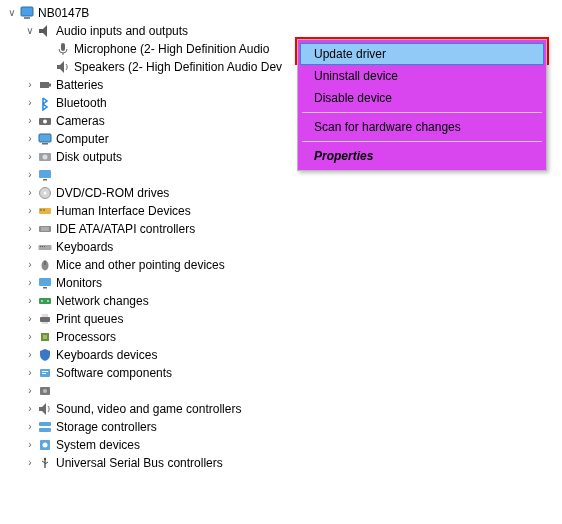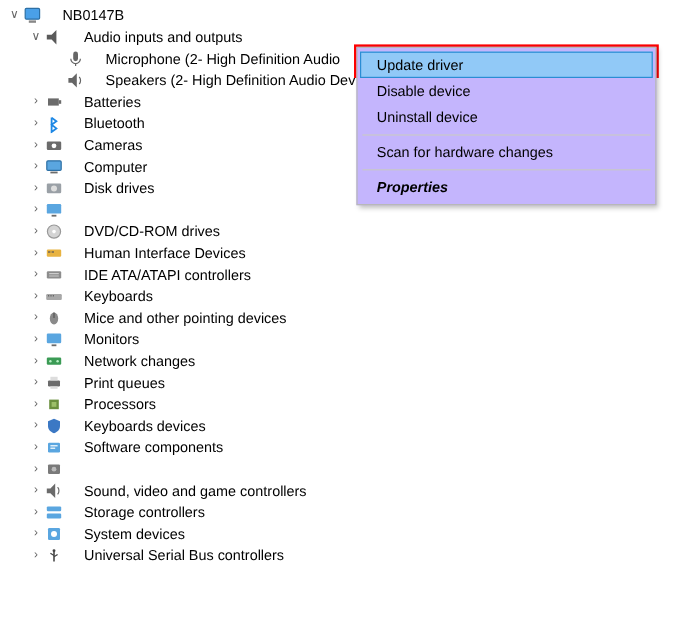--- a/index.html
+++ b/index.html
@@ -33,30 +33,30 @@
   .expander.empty { visibility: hidden; }
   .icon {
     width: 16px;
     height: 16px;
     display: inline-flex;
     align-items: center;
     justify-content: center;
     margin: 0 3px 0 1px;
     flex: 0 0 16px;
   }
-  .label { padding-right: 4px; margin-left: 14px; }
+  .label { padding-right: 4px; }
   .children { padding-left: 18px; }
 
   
   .context-menu {
     position: absolute;
     left: 297px;
     top: 39px;
     width: 250px;
-    background: #c4b5fd;
+    background: #d946ef;
     border: 1px solid #b8b8b8;
     box-shadow: 2px 2px 4px rgba(0,0,0,0.25);
     padding: 3px 2px;
     font-size: 12px;
   }
   .menu-item {
     padding: 4px 14px;
     height: 22px;
     line-height: 14px;
   }
@@ -188,21 +188,21 @@
           </div>
           <div class="node">
     <div class="row">
       <span class="expander">›</span>
       <span class="icon">
                 <svg width="16" height="16" viewBox="0 0 16 16">
                   <rect x="2" y="4" width="12" height="8" rx="1" fill="#9aa0a6"></rect>
                   <circle cx="8" cy="8" r="2.5" fill="#ddd"></circle>
                 </svg>
               </span>
-      <span class="label">Disk drives</span>
+      <span class="label">Disk outputs</span>
     </div>
           </div>
           <div class="node">
     <div class="row">
       <span class="expander">›</span>
       <span class="icon">
                 <svg width="16" height="16" viewBox="0 0 16 16">
                   <rect x="2" y="3" width="12" height="8" rx="1" fill="#5aa6e0"></rect>
                   <rect x="6" y="12" width="4" height="1.5" fill="#6b6b6b"></rect>
                 </svg>
@@ -412,20 +412,20 @@
 
     </div>
   </div>
 </div>
 
 <div class="red-highlight" style="left:295px; top:37px; width:254px; height:28px;"></div>
 
 <div class="context-menu">
   <div id="menu-container">
       <div class="menu-item hover">Update driver</div>
+      <div class="menu-item">Uninstall device</div>
       <div class="menu-item">Disable device</div>
-      <div class="menu-item">Uninstall device</div>
       <div class="menu-sep"></div>
       <div class="menu-item">Scan for hardware changes</div>
       <div class="menu-sep"></div>
       <div class="menu-item bold">Properties</div>
     </div>
 </div>
 
 </body></html>

